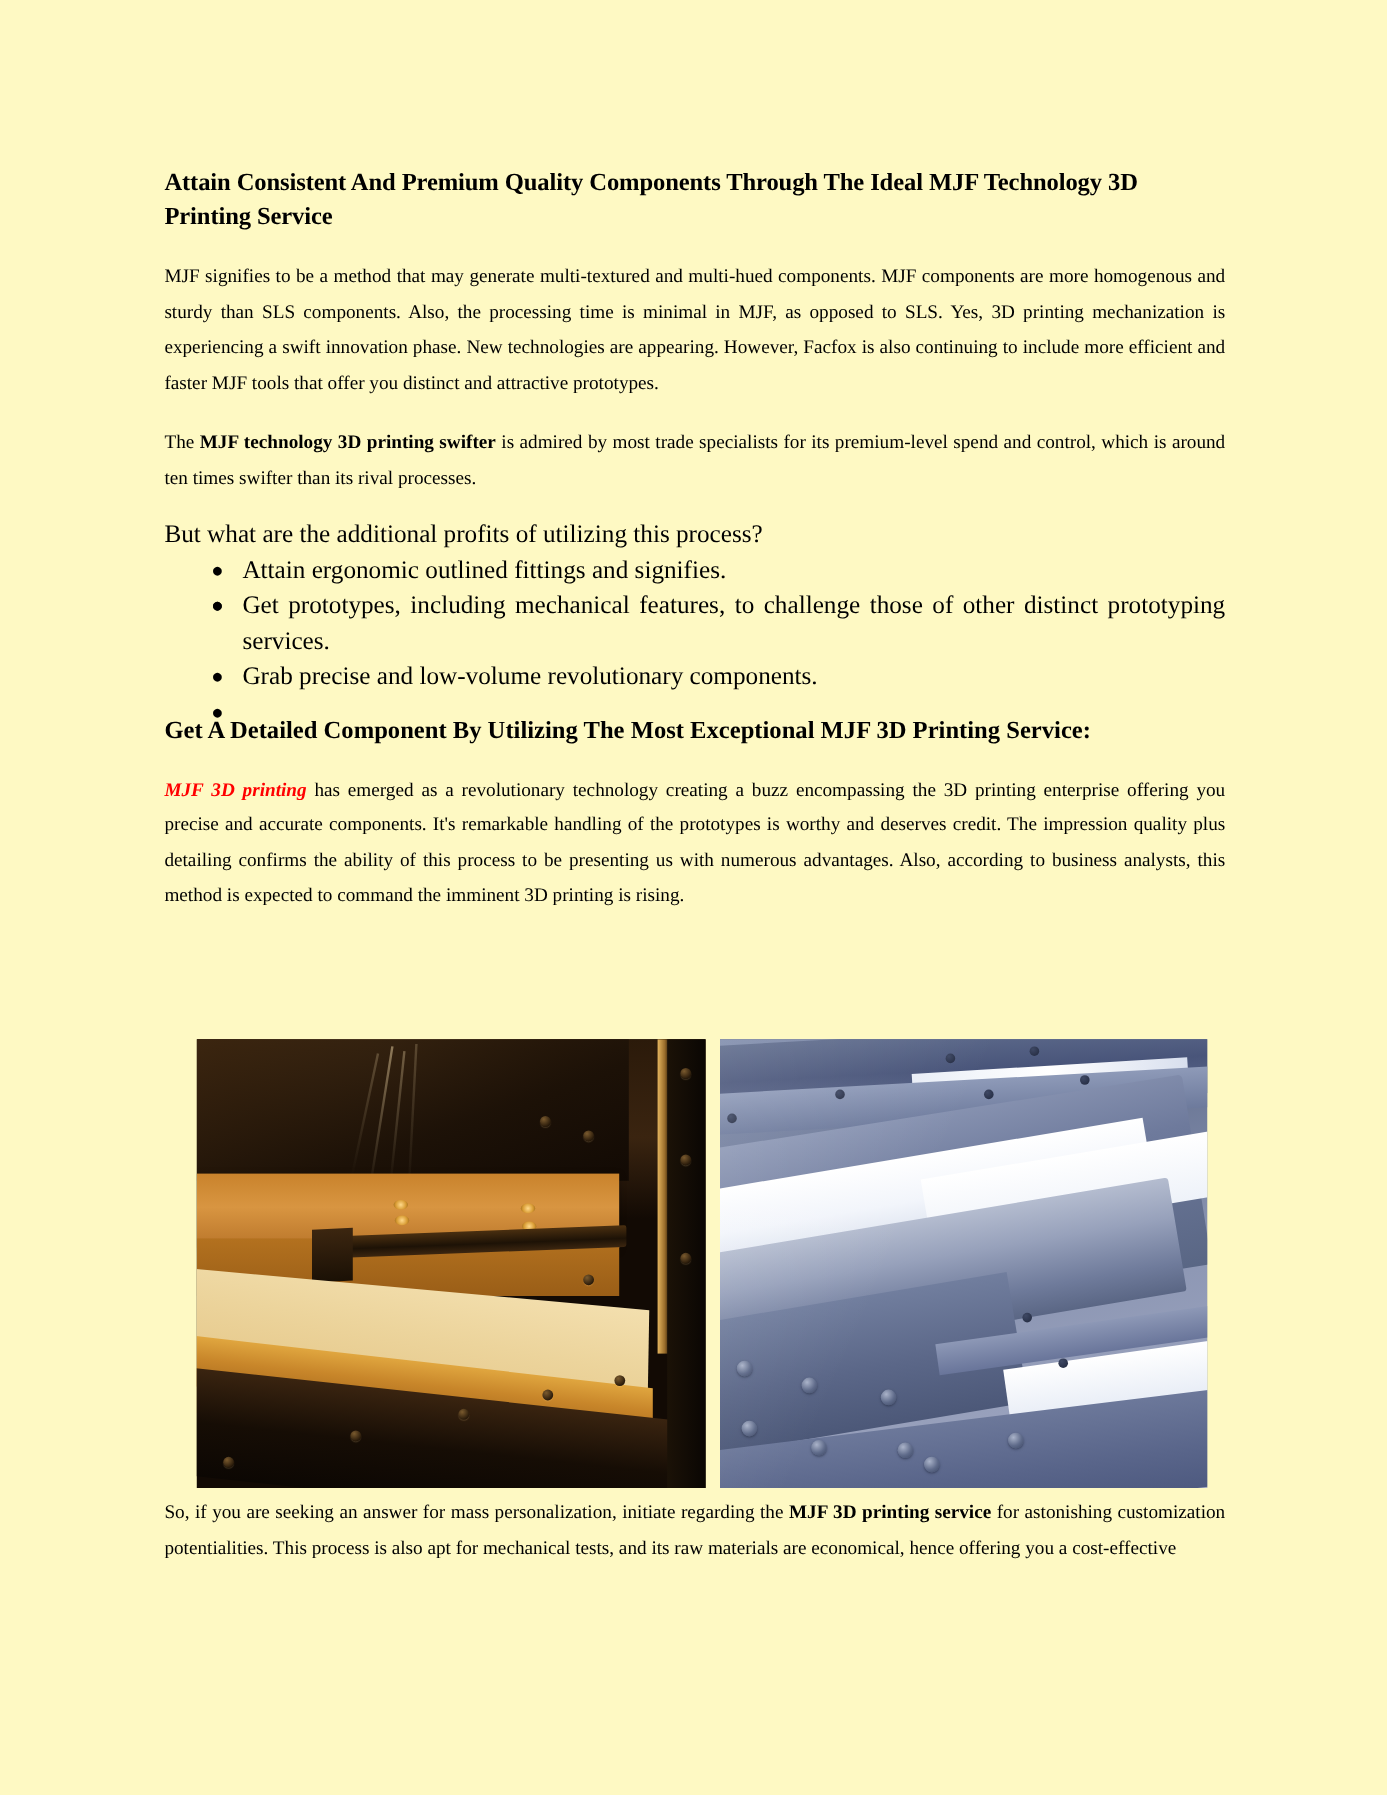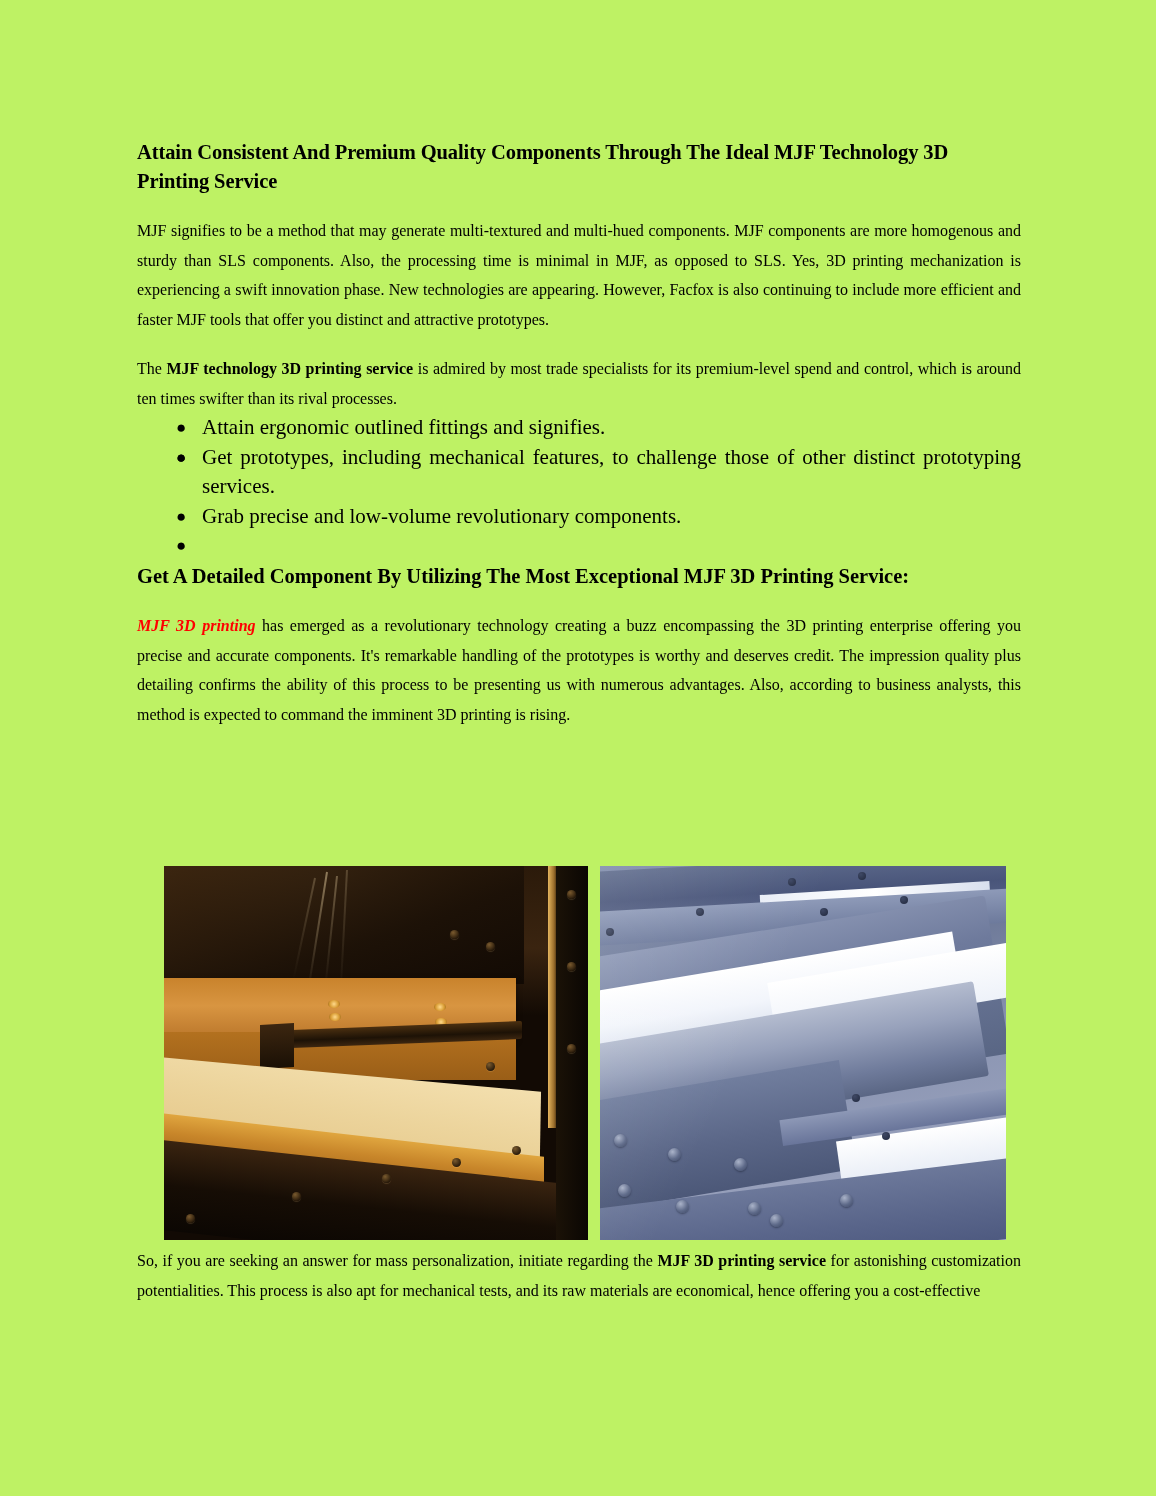--- a/index.html
+++ b/index.html
@@ -11,21 +11,21 @@
     width: 1156px;
     height: 1496px;
     overflow: hidden;
     font-family: "Liberation Serif", "DejaVu Serif", serif;
     color: #000000;
   }
   .page {
     position: relative;
     width: 1156px;
     height: 1496px;
-    background: #bef264;
+    background: #fef9c3;
   }
   .content {
     position: absolute;
     left: 137px;
     top: 138px;
     width: 884px;
   }
   h1.doc-title {
     font-size: 20.5px;
     line-height: 29px;
@@ -44,21 +44,21 @@
   .b { font-weight: bold; }
   .red-link {
     color: #ff0000;
     font-weight: bold;
     font-style: italic;
   }
   h2.sub-head {
     font-size: 20.5px;
     line-height: 29px;
     font-weight: bold;
-    margin: 31px 0 0 0;
+    margin: 16px 0 0 0;
     text-align: left;
   }
   p.lead-in {
     font-size: 21px;
     line-height: 29.5px;
     margin: 18px 0 0 0;
     text-align: left;
   }
   ul.bullets {
     list-style: none;
@@ -315,22 +315,23 @@
 <body>
 
 <div class="page">
 
   <div class="content">
 
     <h1 class="doc-title">Attain Consistent And Premium Quality Components Through The Ideal MJF Technology 3D Printing Service</h1>
 
     <p class="body-par">MJF signifies to be a method that may generate multi-textured and multi-hued components. MJF components are more homogenous and sturdy than SLS components. Also, the processing time is minimal in MJF, as opposed to SLS. Yes, 3D printing mechanization is experiencing a swift innovation phase. New technologies are appearing. However, Facfox is also continuing to include more efficient and faster MJF tools that offer you distinct and attractive prototypes.</p>
 
-    <p class="body-par"><span>The </span><span class="b">MJF technology 3D printing service</span><span> is admired by most trade specialists for its premium-level spend and control, which is around ten times swifter than its rival processes.</span></p>
-
+    <p class="body-par"><span>The </span><span class="b">MJF technology 3D printing swifter</span><span> is admired by most trade specialists for its premium-level spend and control, which is around ten times swifter than its rival processes.</span></p>
+
+    <p class="lead-in">But what are the additional profits of utilizing this process?</p>
 
     <ul class="bullets">
       <li><span class="bullet-dot">●</span><span>Attain ergonomic outlined fittings and signifies.</span></li>
       <li><span class="bullet-dot">●</span></li>
       <li><span class="bullet-dot">●</span><span>Get prototypes, including mechanical features, to challenge those of other distinct prototyping services.</span></li>
       <li><span class="bullet-dot">●</span><span>Grab precise and low-volume revolutionary components.</span></li>
       <li><span class="bullet-dot">●</span></li>
     </ul>
 
     <h2 class="sub-head">Get A Detailed Component By Utilizing The Most Exceptional MJF 3D Printing Service:</h2>

